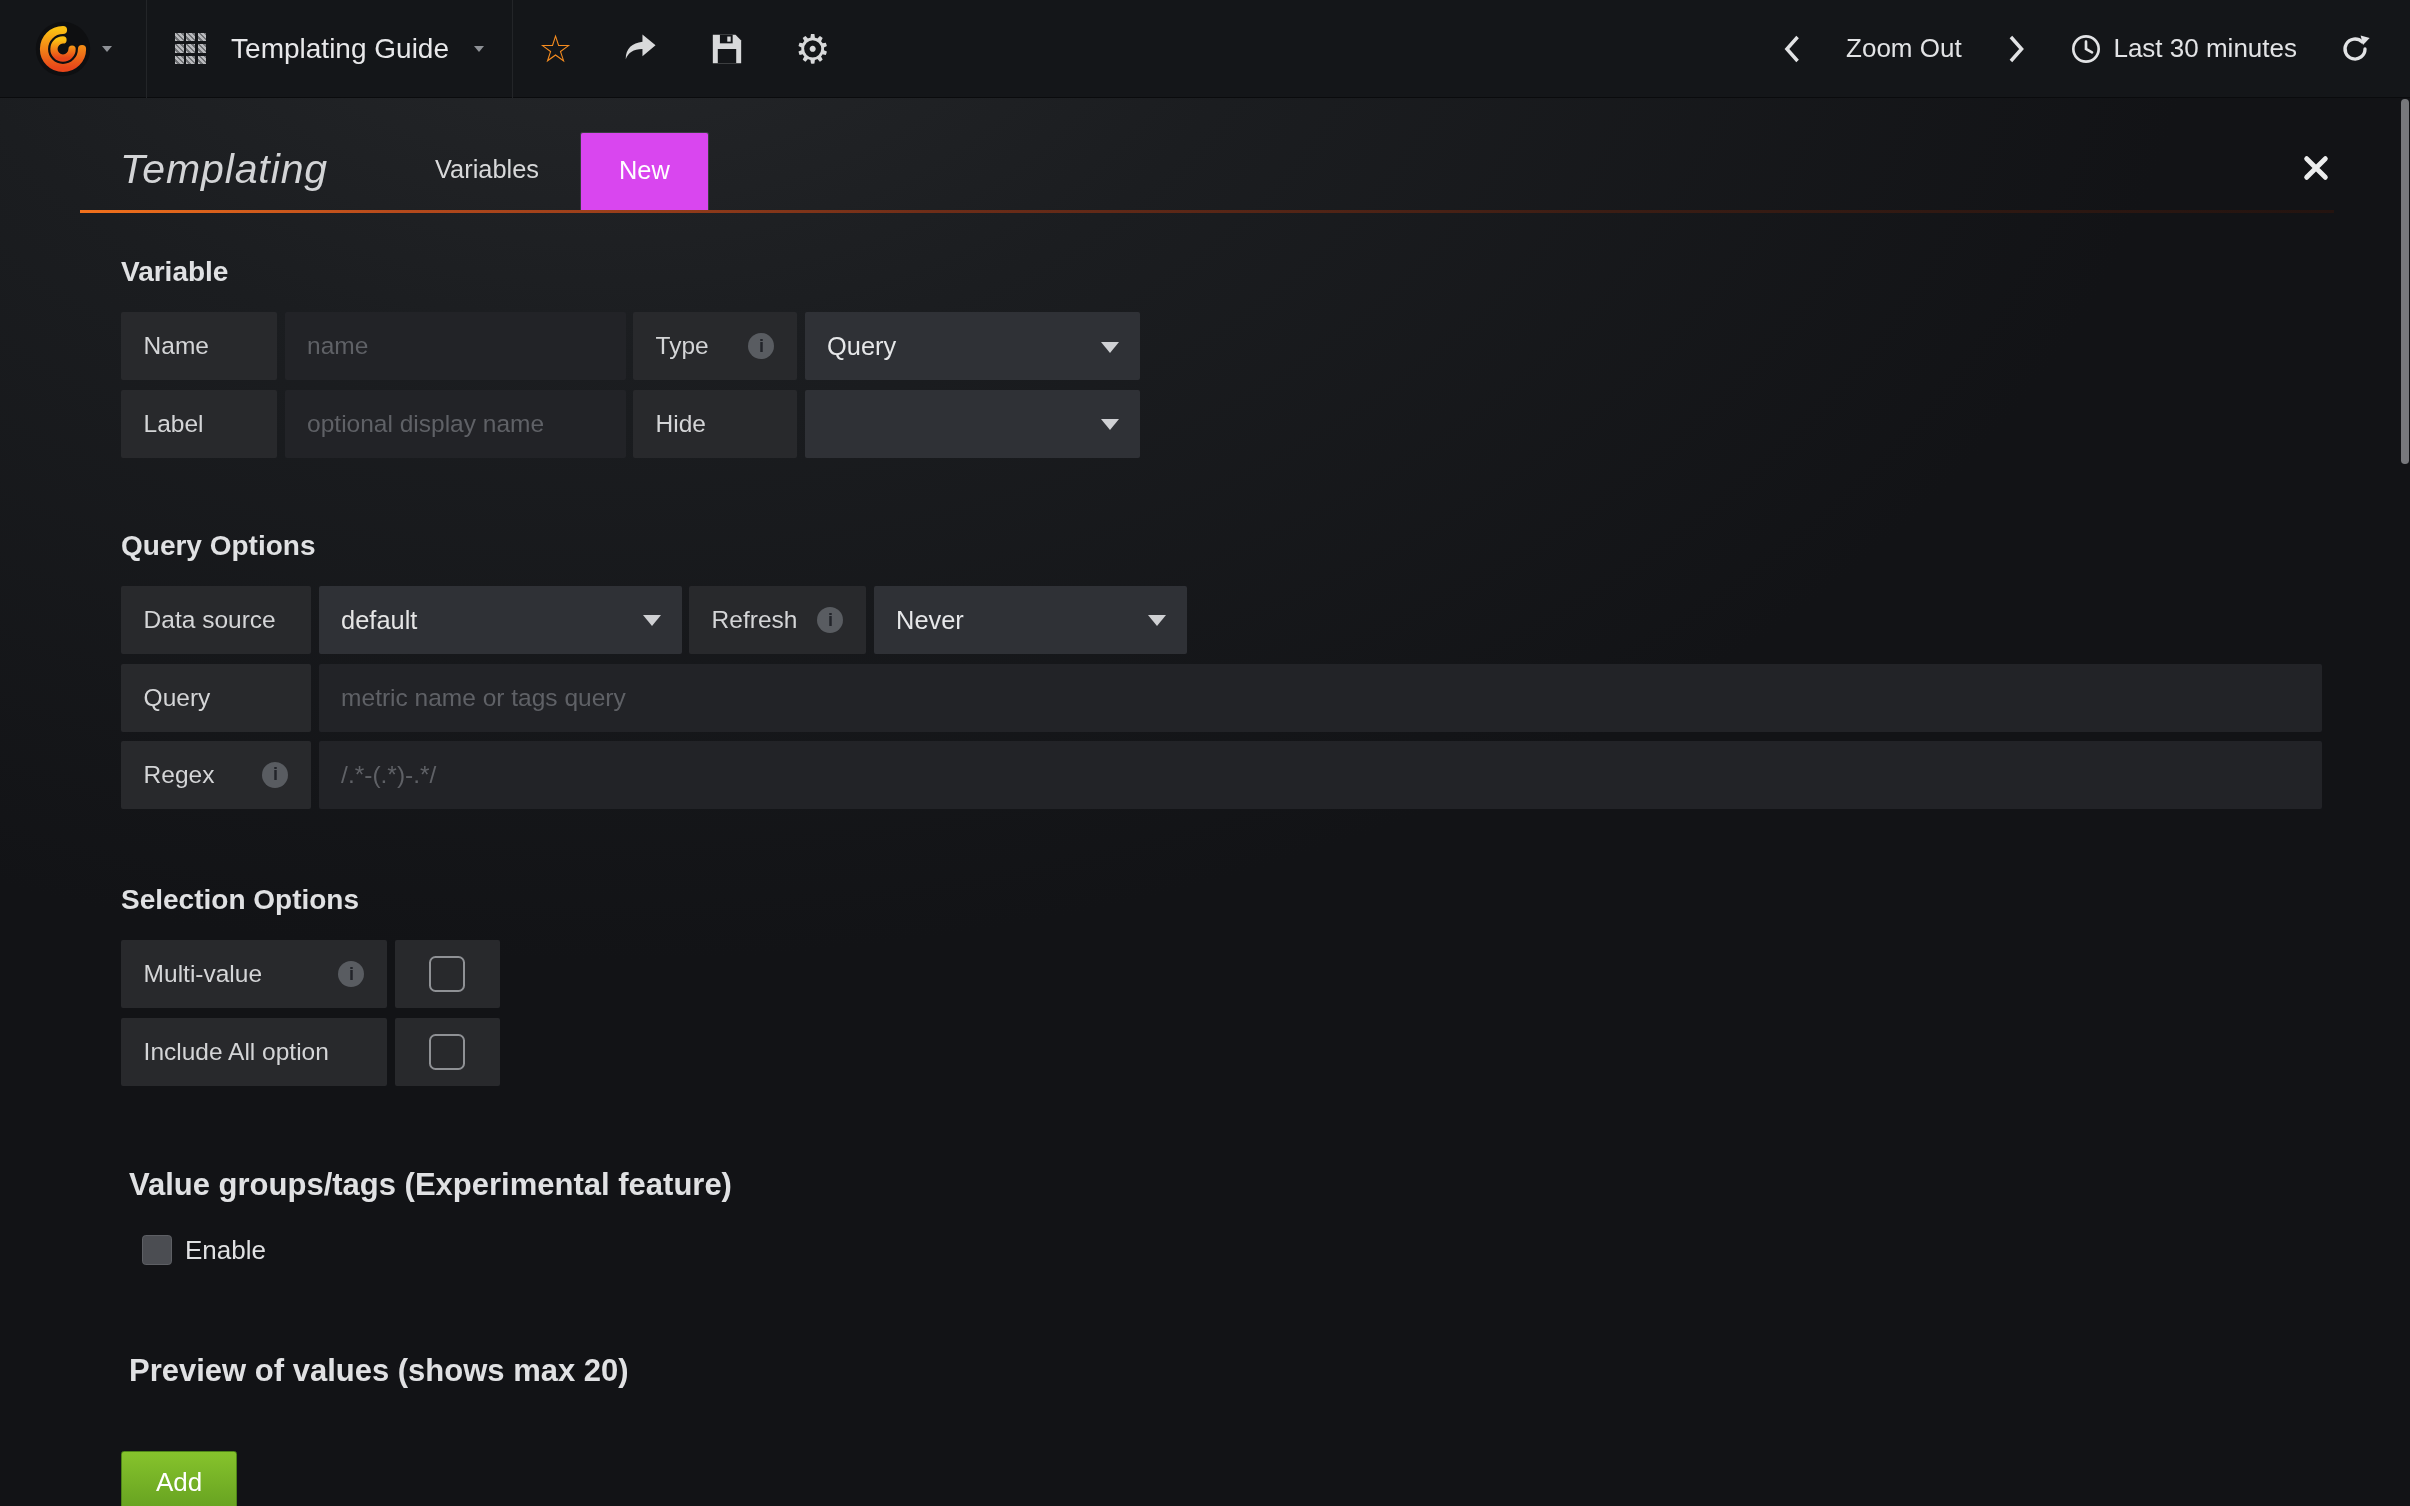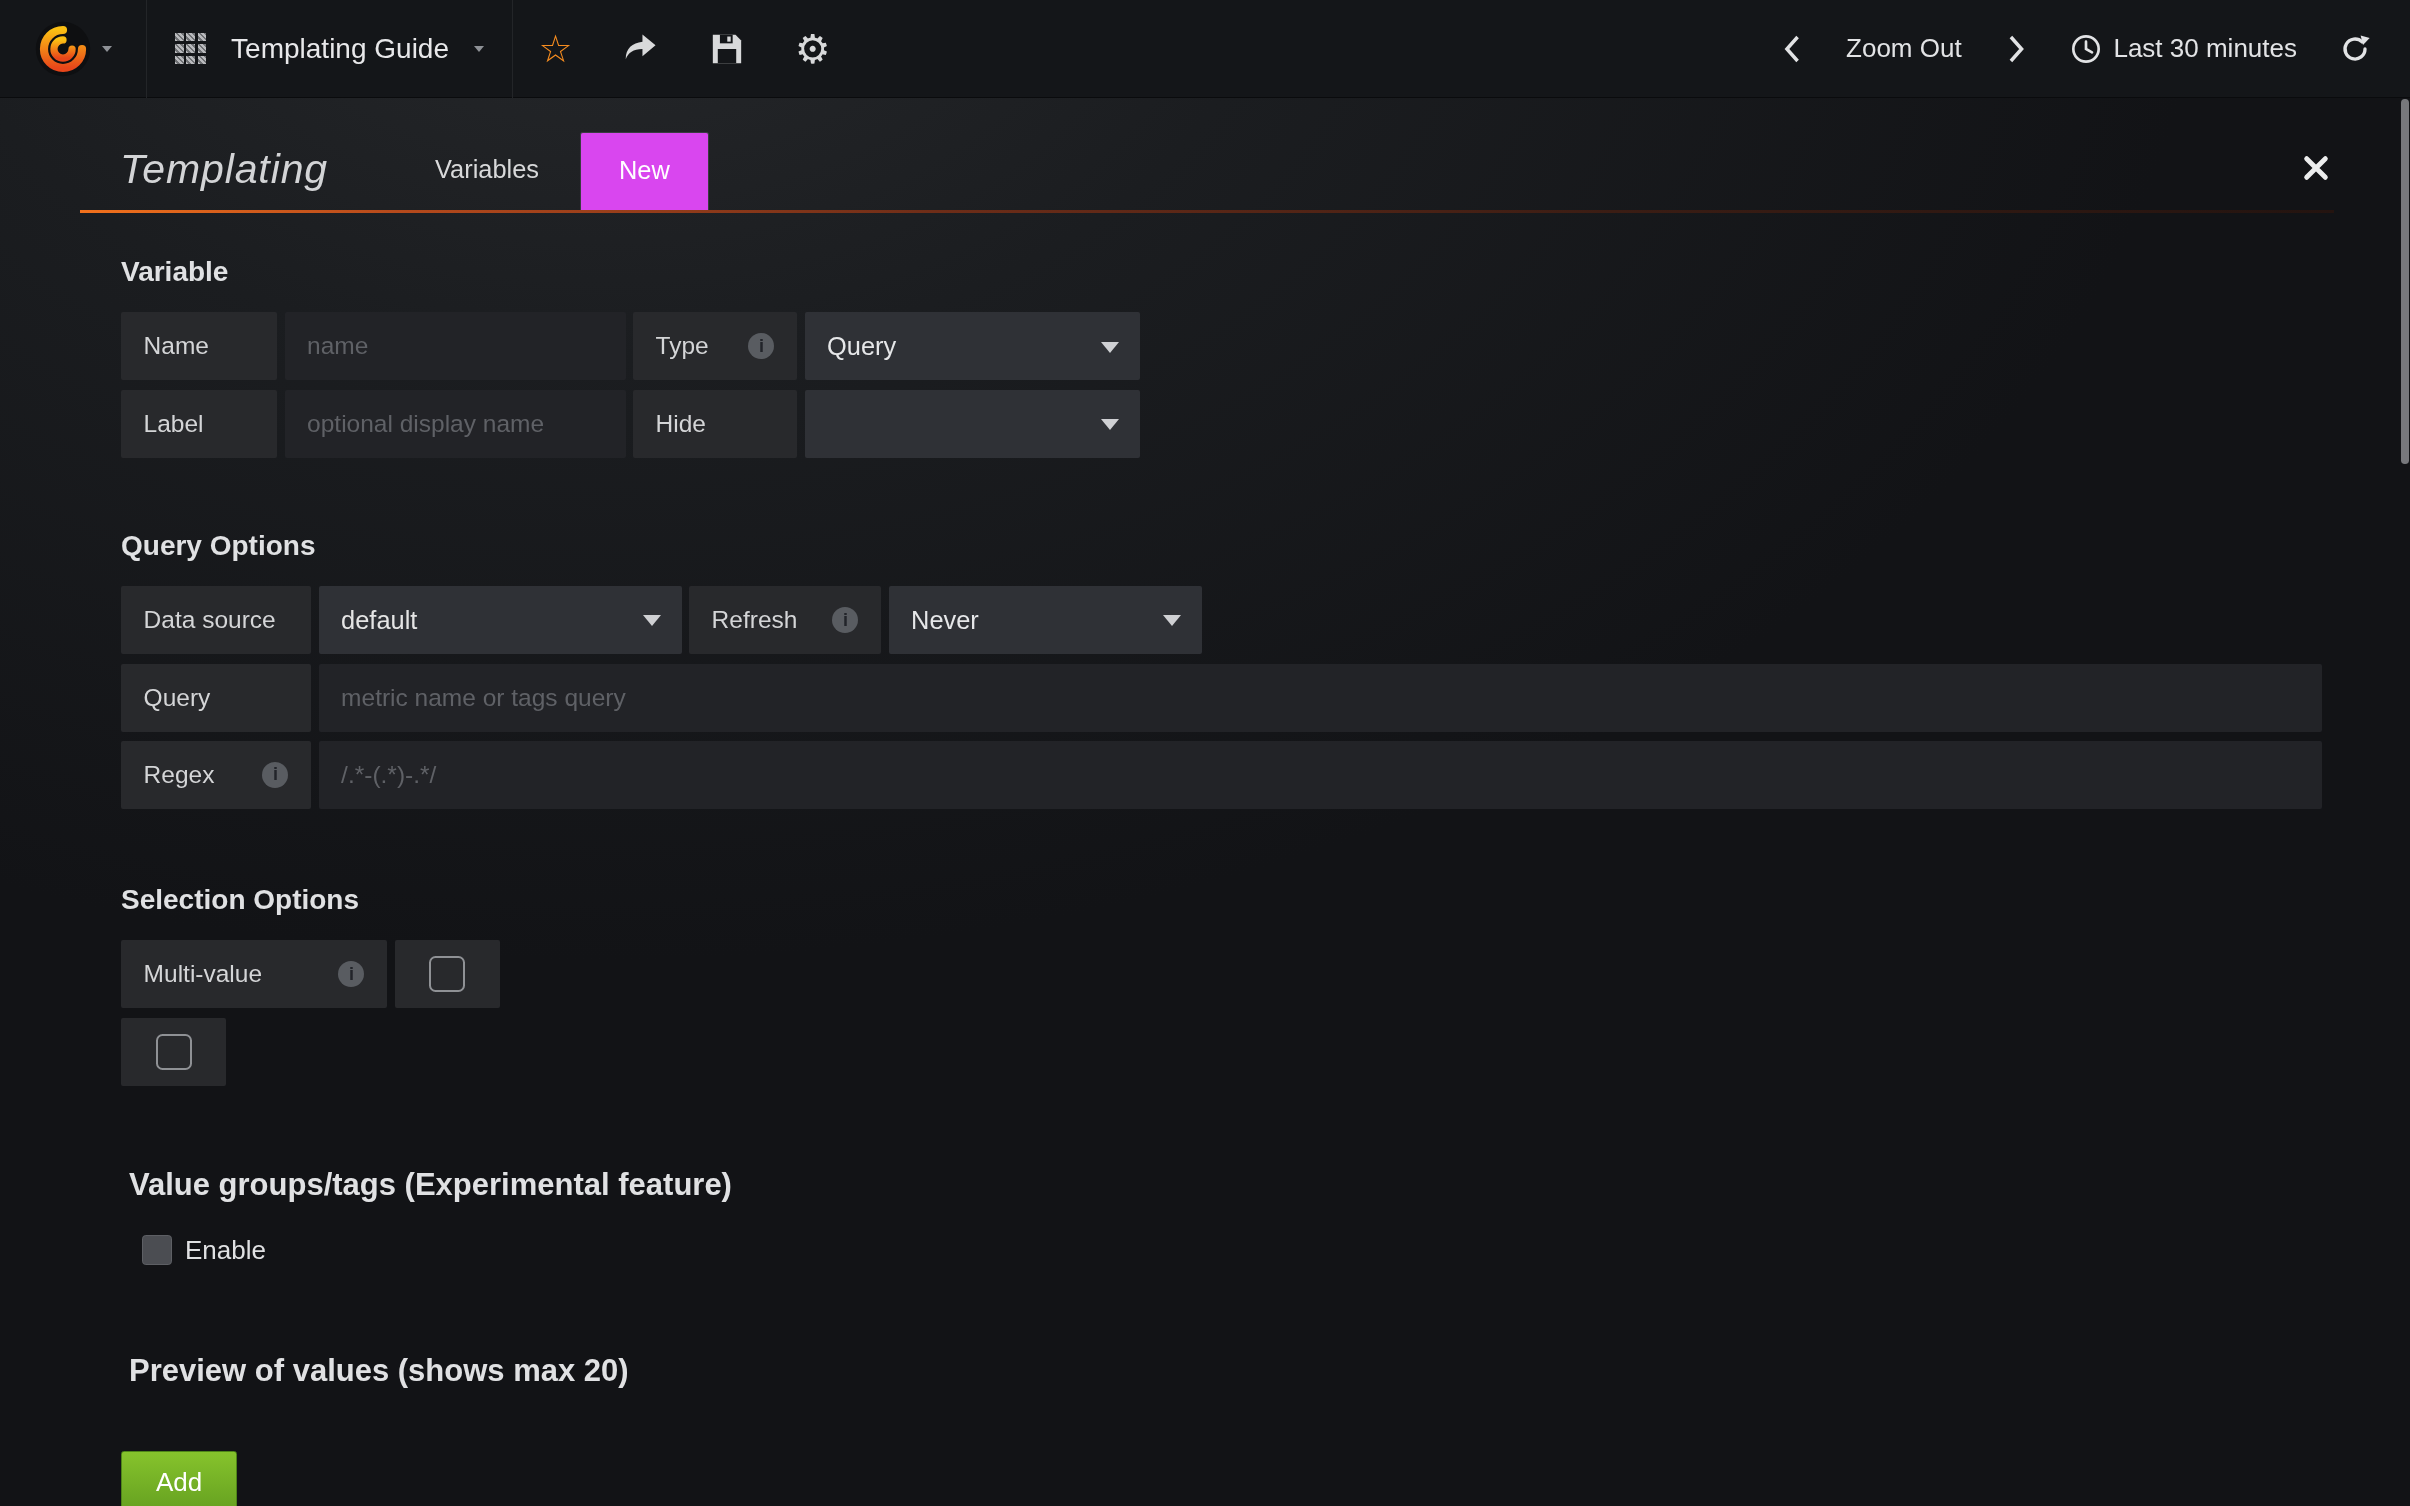--- a/index.html
+++ b/index.html
@@ -74,21 +74,21 @@
     font-size: 25.4px; color: #e6e7e9; border-radius: 1.9px;
   }
   .gf-select .sel-caret {
     position: absolute; right: 21px; top: 50%; margin-top: -4.7px;
     width: 0; height: 0; border-left: 9.4px solid transparent; border-right: 9.4px solid transparent;
     border-top: 11.3px solid #cfd0d3;
   }
   .gf-select.muted { color: #e5e5e5; }
   .w166 { width: 156px; } .w174 { width: 164px; } .w202 { width: 190px; }
   .w282 { width: 266px; } .w356 { width: 335px; } .w362 { width: 341px; }
-  .w386 { width: 363px; } .w188 { width: 192px; } .w390 { width: 313px; }
+  .w386 { width: 363px; } .w188 { width: 177px; } .w390 { width: 313px; }
   .flex1 { flex: 1; margin-right: 0; }
 
   .info-icon {
     width: 26px; height: 26px; border-radius: 50%; background: #595c61; color: #22242a;
     font-size: 18px; font-weight: bold; display: inline-flex; align-items: center;
     justify-content: center; margin-left: 17px; font-style: normal; cursor: pointer;
   }
 
   .switch-chip { width: 105px; height: 68px; background: #28292c; display: flex; align-items: center; justify-content: center; margin-right: 7.5px; border-radius: 1.9px; cursor: pointer; }
   .checkbox-square { width: 36px; height: 36px; border: 2.8px solid #8f9195; border-radius: 6.6px; }
@@ -276,20 +276,21 @@
       <span class="gf-label w282 spread">
         <span>Multi-value</span>
         <span class="info-icon">i</span>
       </span>
       <div class="switch-chip">
         <span class="checkbox-square"></span>
       </div>
     </div>
 
     <div class="gf-row">
+      <span class="gf-label w282">Include All option</span>
       <div class="switch-chip">
         <span class="checkbox-square"></span>
       </div>
     </div>
 
     
     <h2 class="section-h h-lg mt-vg">Value groups/tags (Experimental feature)</h2>
 
     <div class="enable-row">
       <span class="enable-box"></span>

